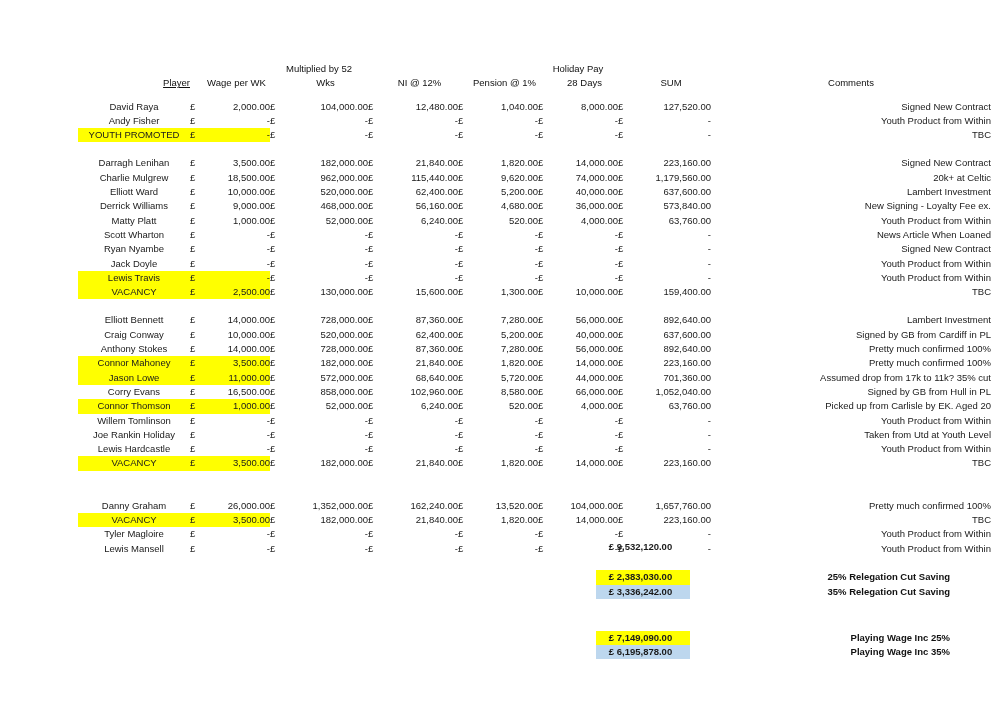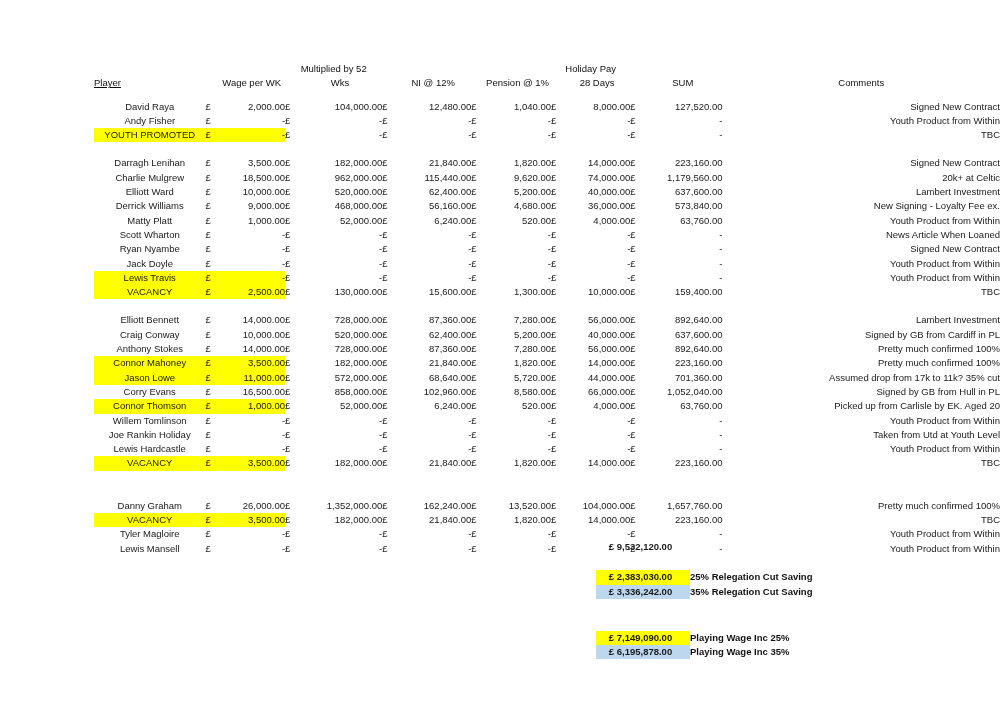--- a/index.html
+++ b/index.html
@@ -23,21 +23,20 @@
   }
 
   
   table.wagetable {
     position: absolute;
     left: 78px;
     top: 62px;
     border-collapse: collapse;
     table-layout: fixed;
     font-size: 9.5px;
-    margin-left: 16px;
   }
 
   table.wagetable col.c-player   { width: 112px; }
   table.wagetable col.c-cur      { width: 13px;  }
   table.wagetable col.c-num-wage { width: 67px;  }
   table.wagetable col.c-num-wks  { width: 85px;  }
   table.wagetable col.c-num-ni   { width: 77px;  }
   table.wagetable col.c-num-pen  { width: 67px;  }
   table.wagetable col.c-num-hol  { width: 67px;  }
   table.wagetable col.c-num-sum  { width: 80px;  }
@@ -57,21 +56,21 @@
 
   
   .hdr-top td, .hdr-main th {
     font-weight: bold;
     color: #111111;
     text-align: center;
   }
   .hdr-top td { height: 15px; line-height: 15px; }
   .hdr-main th { height: 17px; line-height: 17px; padding-bottom: 1px; }
 
-  .hdr-main th.h-player   { text-align: left; text-decoration: underline; }
+  .hdr-main th.h-player   { text-align: right; text-decoration: underline; }
   .hdr-main th.h-comments { text-align: center; padding-left: 0; }
 
   
   td.cur {
     text-align: left;
     padding-left: 2px;
   }
   td.num {
     text-align: right;
     padding-right: 5px;
@@ -111,21 +110,21 @@
     vertical-align: bottom;
     white-space: nowrap;
     font-size: 9.5px;
   }
   .summary td.s-amt {
     text-align: center;
     padding-right: 5px;
     font-weight: bold;
   }
   .summary td.s-lbl {
-    text-align: left;
+    text-align: right;
     padding-left: 0;
     font-weight: bold;
     color: #111111;
   }
   .summary tr.gap td { height: 16px; line-height: 16px; }
   .summary tr.gap-big td { height: 32px; line-height: 32px; }
 </style>
 </head>
 <body>
 

